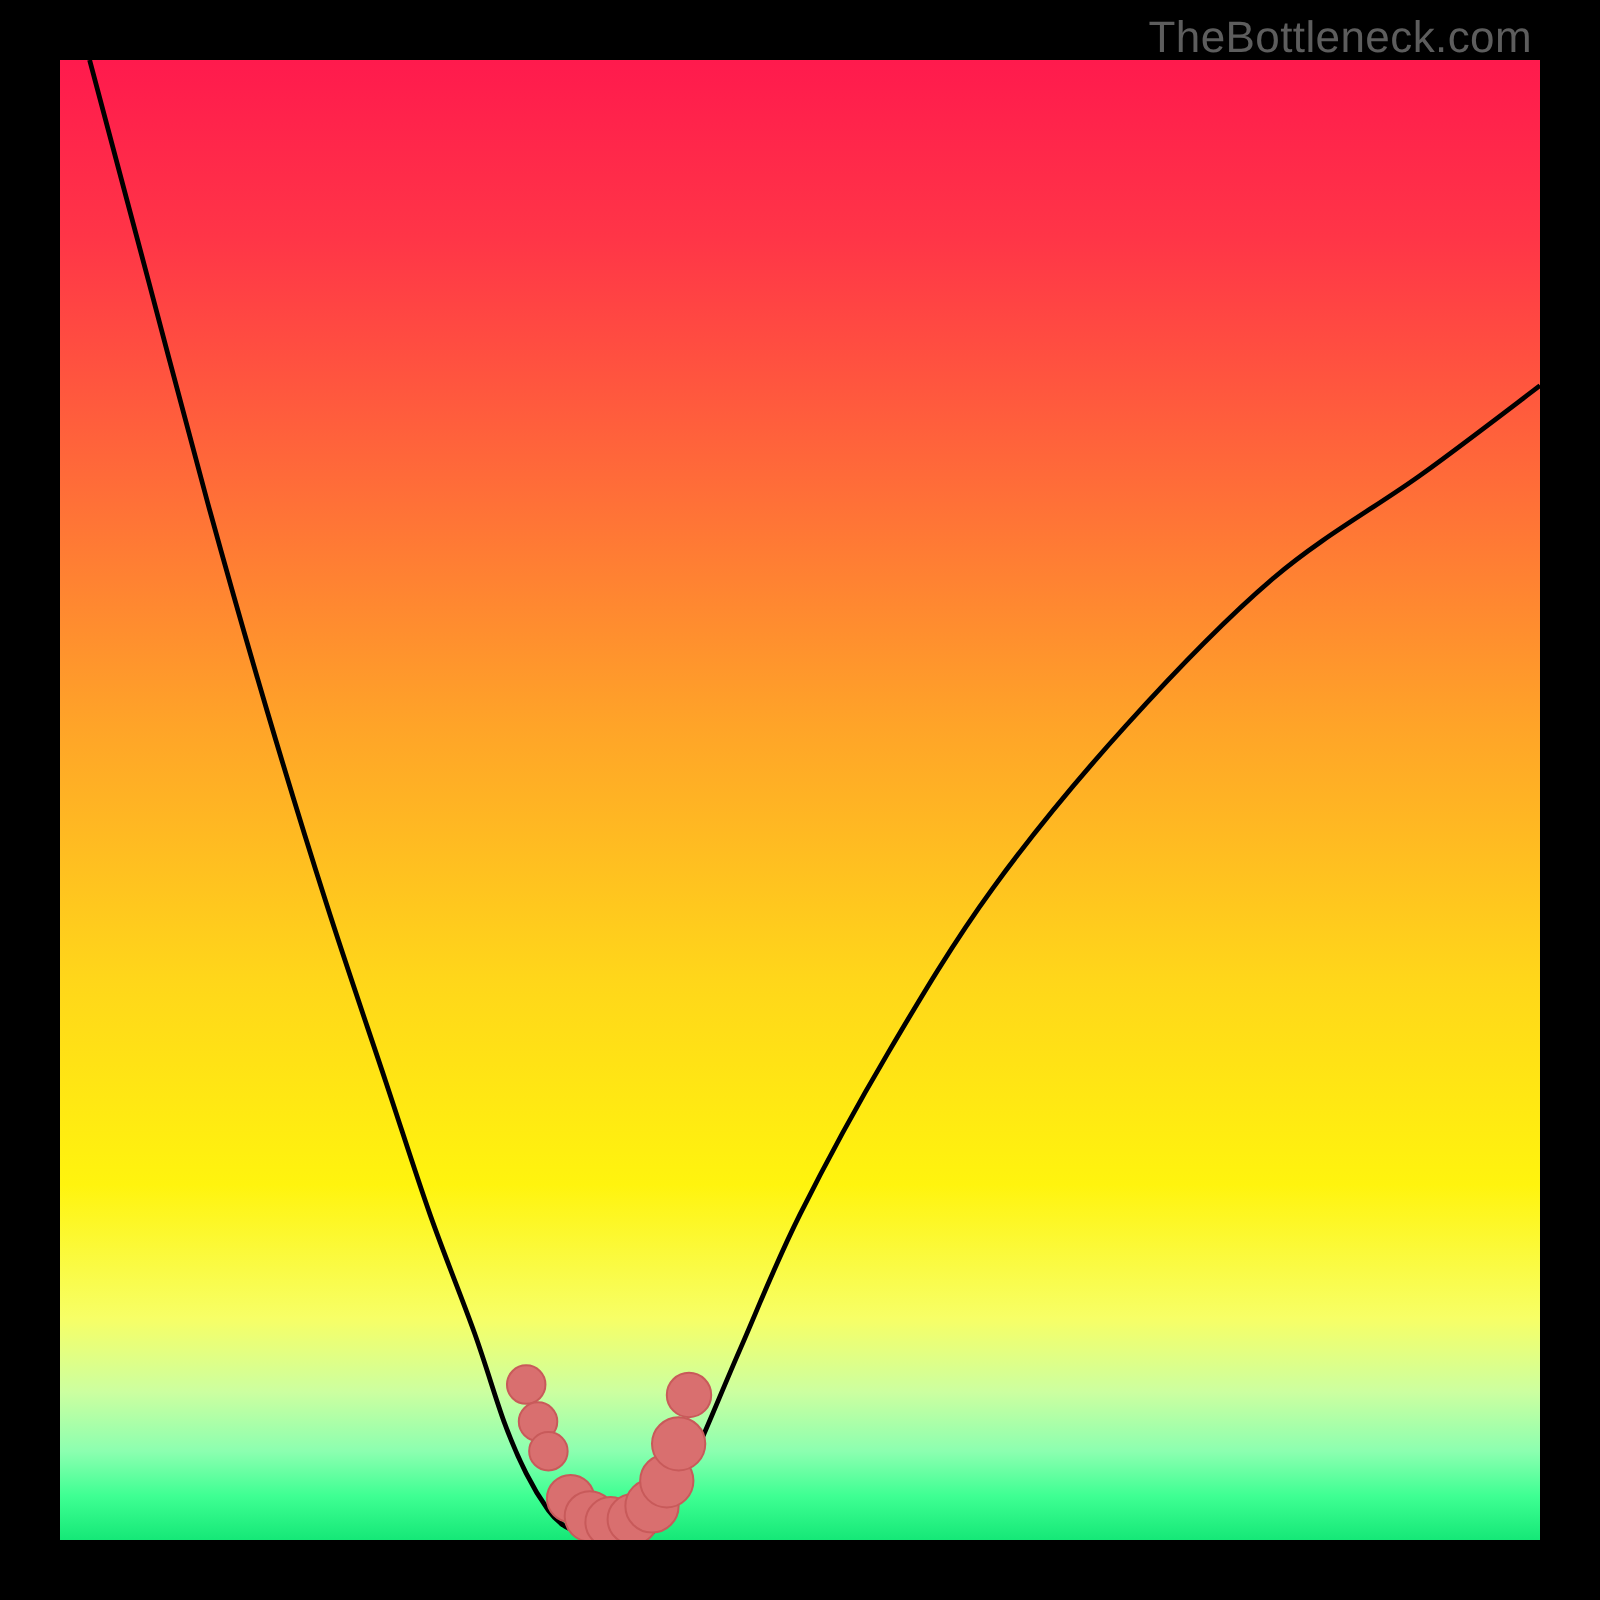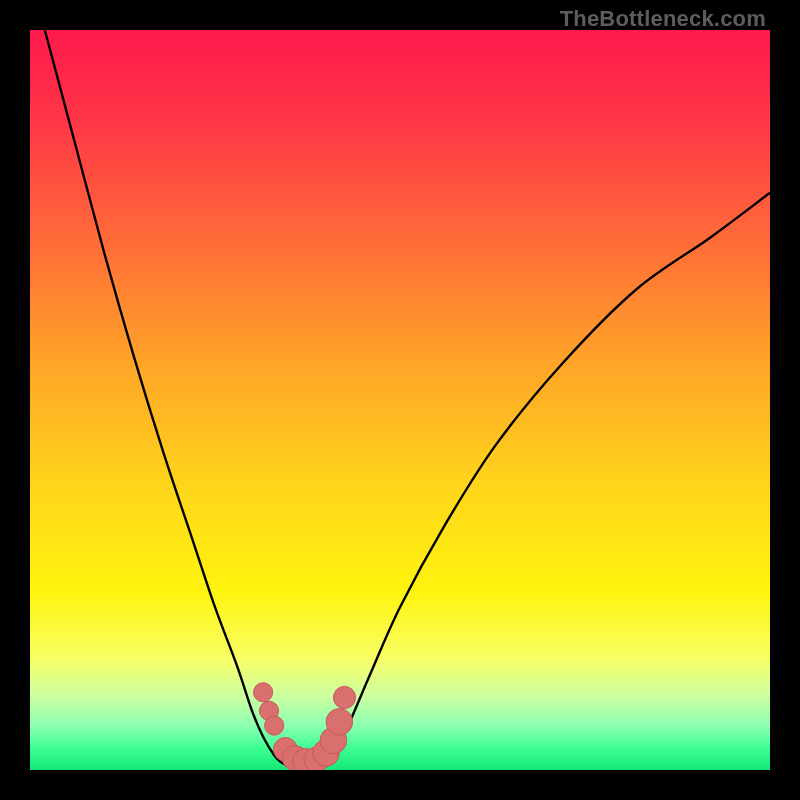--- a/index.html
+++ b/index.html
@@ -28,21 +28,21 @@
   .gradient {
     position: absolute;
     left: 0; top: 0; right: 0; bottom: 0;
   }
   .watermark {
     position: absolute;
     top: 6px;
     right: 34px;
     color: #5d5d5d;
     font-size: 22px;
-    font-weight: 700;
+    font-weight: 400;
     letter-spacing: 0.2px;
     white-space: nowrap;
   }
   svg.curves {
     position: absolute;
     left: 0; top: 0;
     width: 740px; height: 740px;
     overflow: visible;
   }
 </style>

